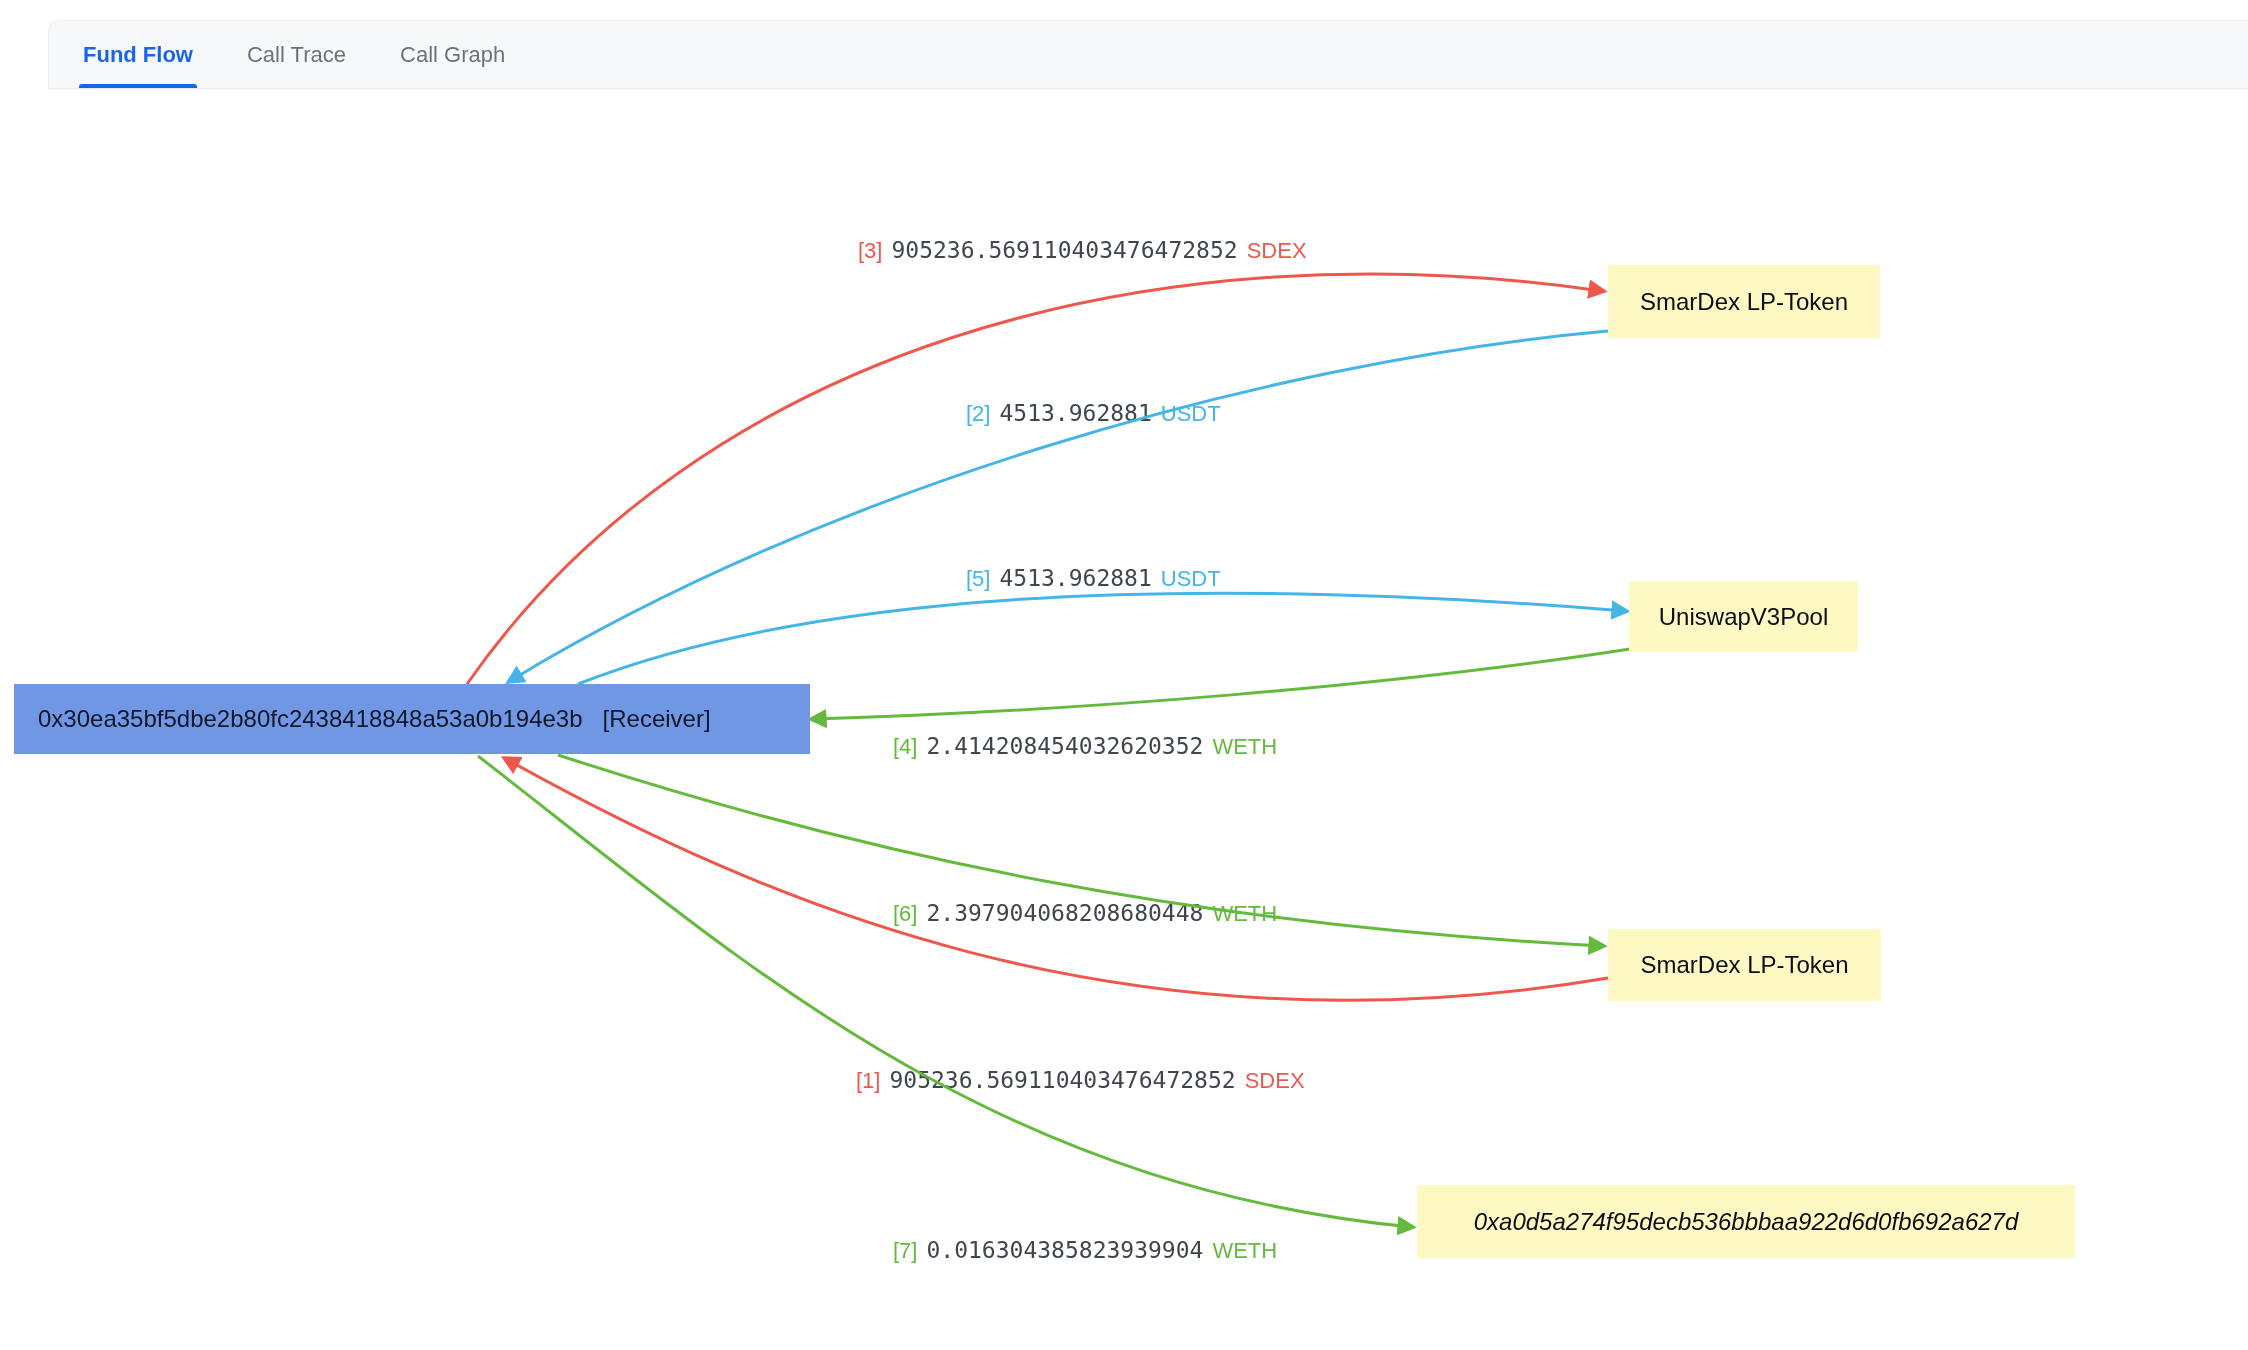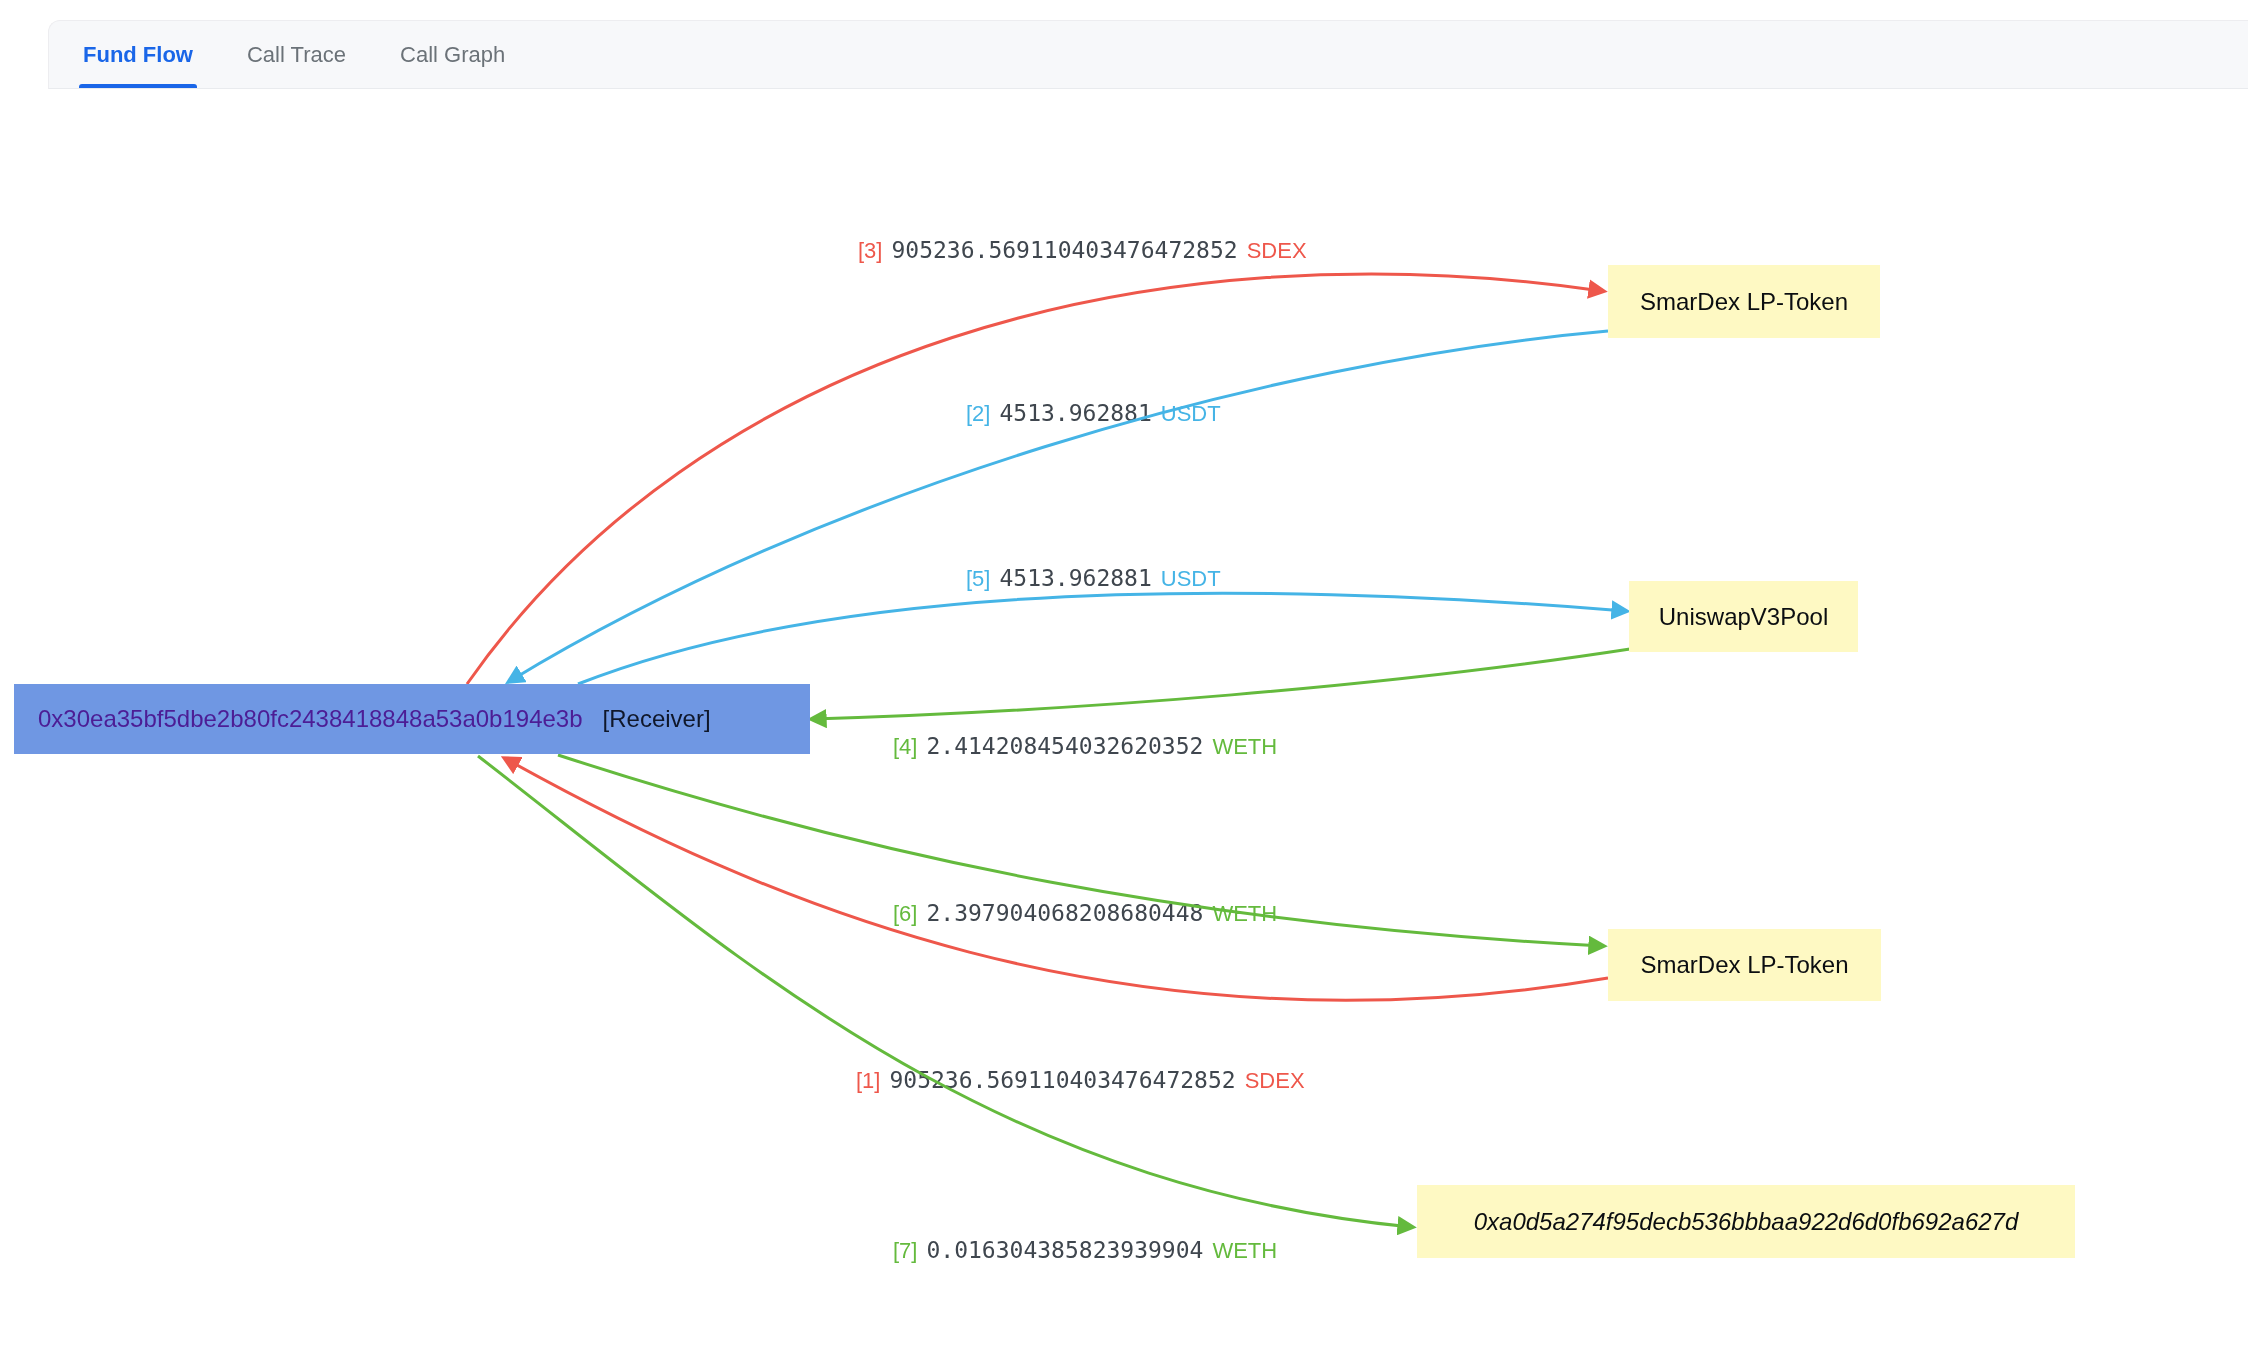--- a/index.html
+++ b/index.html
@@ -20,21 +20,21 @@
   
   .canvas{position:absolute;left:0;top:89px;width:2248px;height:1261px;background:#fff;}
   .layer{position:absolute;inset:0;}
   svg.edges{position:absolute;left:0;top:-89px;width:2248px;height:1350px;pointer-events:none;}
 
   
   .node{position:absolute;display:flex;align-items:center;justify-content:center;
         background:#fef9c3;color:#0b0e11;font-size:24px;box-sizing:border-box;cursor:pointer;}
   .node.receiver{left:14px;top:595px;width:796px;height:70px;background:#6f97e3;
                  justify-content:flex-start;padding-left:24px;gap:20px;}
-  .node.receiver .addr{color:#4c1d95;}
+  .node.receiver .addr{color:#0f172a;}
   .node.receiver .tag{color:#0f172a;}
   .node.n-smardex-top{left:1608px;top:176px;width:272px;height:73px;}
   .node.n-uniswap{left:1629px;top:492px;width:229px;height:71px;}
   .node.n-smardex-bottom{left:1608px;top:840px;width:273px;height:72px;}
   .node.n-addr2{left:1417px;top:1096px;width:658px;height:73px;font-style:italic;}
 
   
   .elabel{position:absolute;display:flex;align-items:baseline;gap:9px;white-space:nowrap;
           font-size:22px;transform:translateY(-50%);}
   .elabel .amt{font-family:"DejaVu Sans Mono", monospace;font-size:23px;color:#3f464e;}

